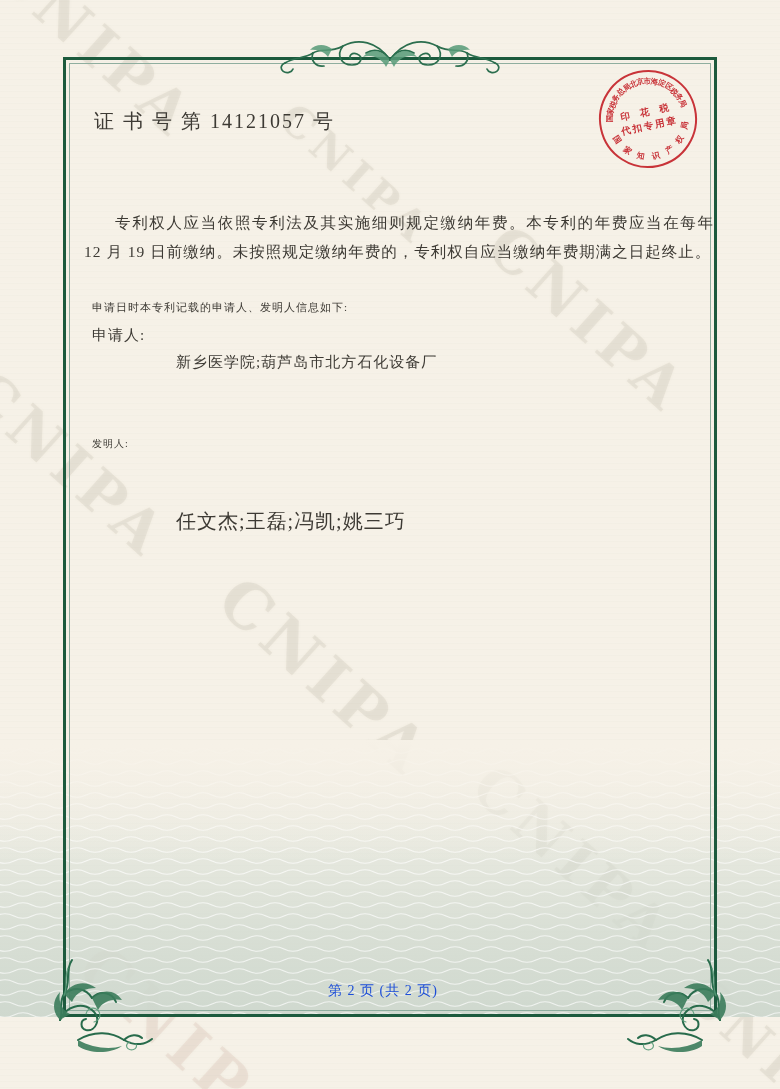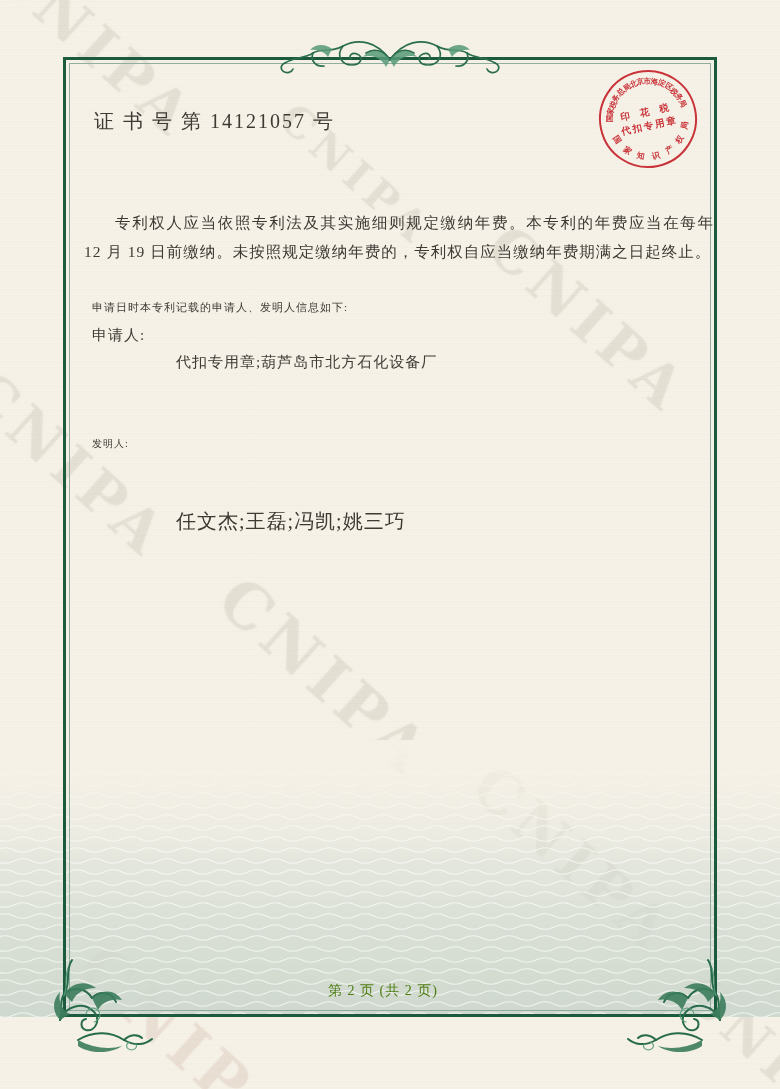--- a/index.html
+++ b/index.html
@@ -57,21 +57,21 @@
     left:84px;top:208px;width:630px;
     font-size:15.5px;line-height:29px;text-indent:2em;text-align:justify;
   }
   .info-intro{left:92px;top:300px;font-size:11px;}
   .applicant-label{left:92px;top:326px;font-size:15px;}
   .applicant-names{left:176px;top:353px;font-size:15px;}
   .inventor-label{left:92px;top:437px;font-size:10px;}
   .inventor-names{left:176px;top:464px;font-size:20px;margin-top:44px;}
   .footer{
     position:absolute;left:0;top:982px;width:766px;text-align:center;
-    font-size:14px;color:#4d7c0f;letter-spacing:1px;
+    font-size:14px;color:#1d4ed8;letter-spacing:1px;
   }
   
   .stamp{
     position:absolute;left:597px;top:68px;width:102px;height:102px;
     transform:rotate(-12deg);
     color:#c5242b;opacity:.92;
   }
   .stamp-ring{
     position:absolute;inset:2px;border:2.5px solid #c5242b;border-radius:50%;
   }
@@ -233,18 +233,18 @@
         <span style="left: 86.233px; top: 65.2351px; font-size: 8px; transform: translate(-50%, -50%) rotate(-68deg);">局</span>
       </div>
     <div class="stamp-center1">印 花 税</div>
     <div class="stamp-center2">代扣专用章</div>
   </div>
 
   <div class="txt cert-no">证 书 号 第 14121057 号</div>
   <div class="txt fee-para">专利权人应当依照专利法及其实施细则规定缴纳年费。本专利的年费应当在每年 12 月 19 日前缴纳。未按照规定缴纳年费的，专利权自应当缴纳年费期满之日起终止。</div>
   <div class="txt info-intro">申请日时本专利记载的申请人、发明人信息如下:</div>
   <div class="txt applicant-label">申请人:</div>
-  <div class="txt applicant-names">代扣专用章;葫芦岛市北方石化设备厂</div>
+  <div class="txt applicant-names">新乡医学院;葫芦岛市北方石化设备厂</div>
   <div class="txt inventor-label">发明人:</div>
   <div class="txt inventor-names">任文杰;王磊;冯凯;姚三巧</div>
   <div class="footer">第 2 页 (共 2 页)</div>
 
 </div>
 
 </body></html>

